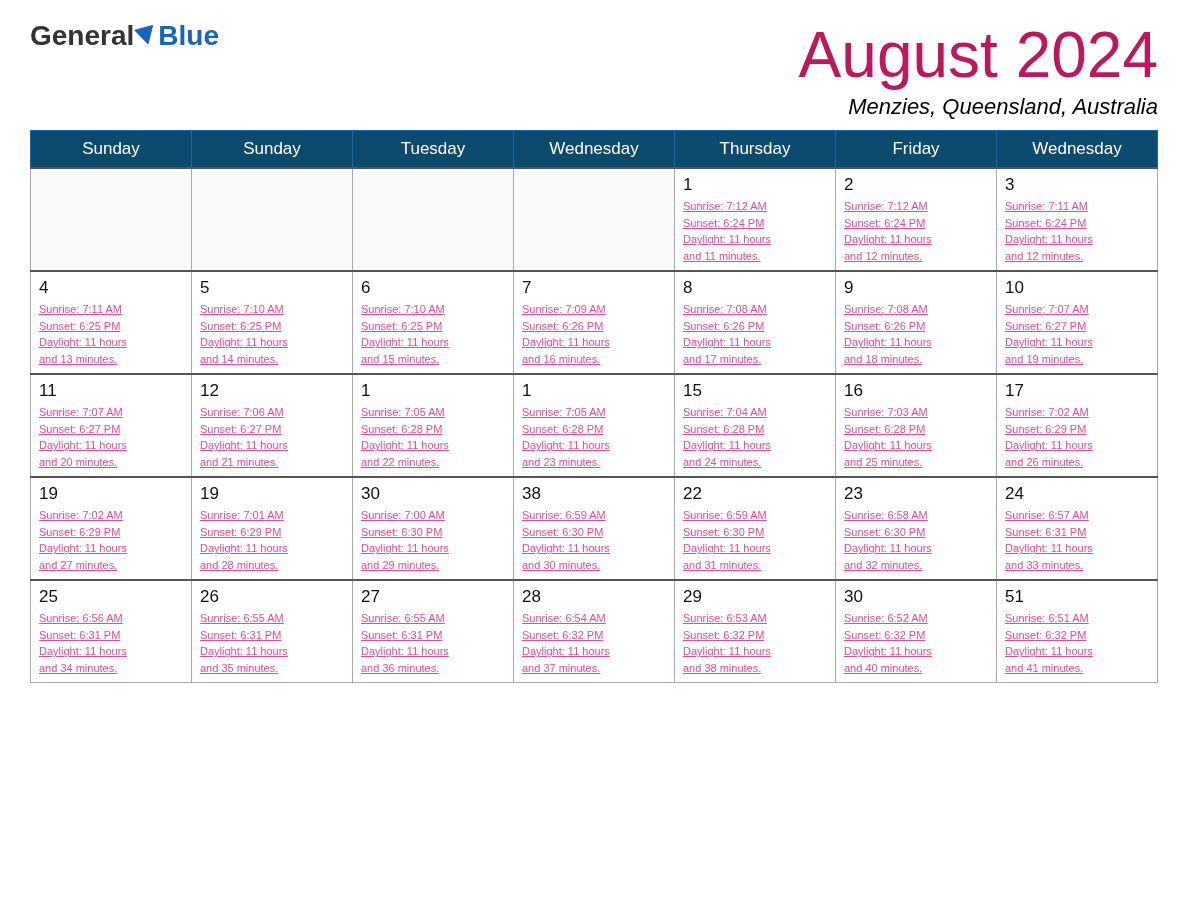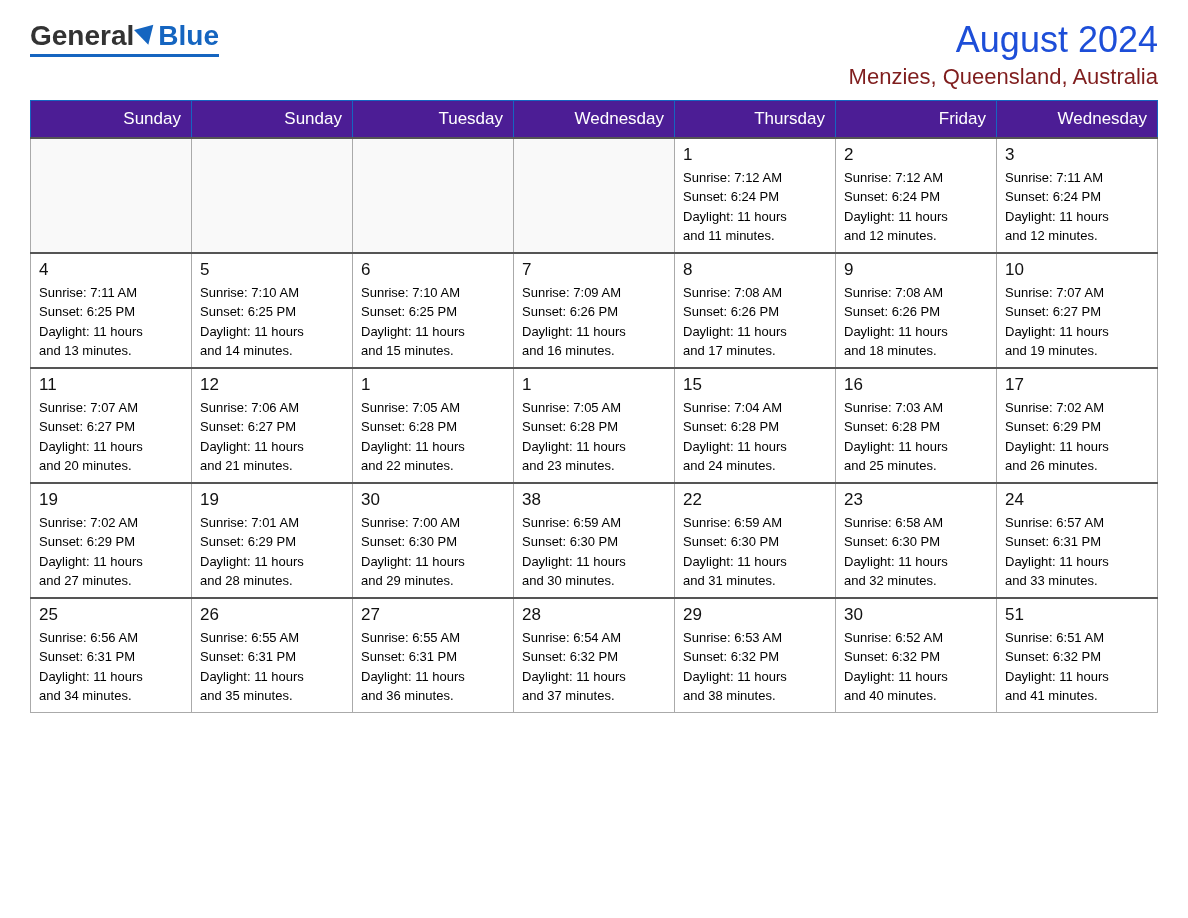--- a/index.html
+++ b/index.html
@@ -11,21 +11,21 @@
       min-height: 918px;
     }
     .header-area {
       display: flex;
       justify-content: space-between;
       align-items: flex-start;
       margin-bottom: 10px;
     }
     .logo-area {
       display: flex;
-      flex-direction: column;
+      flex-direction: row;
       align-items: flex-start;
     }
     .logo-text {
       display: flex;
       align-items: center;
       font-size: 28px;
       font-weight: bold;
       color: #333;
     }
     .logo-general { color: #333; }
@@ -44,42 +44,43 @@
     .logo-underline {
       width: 100%;
       height: 3px;
       background: #1565c0;
       margin-top: 2px;
     }
     .title-area {
       text-align: right;
     }
     .month-title {
-      font-size: 36px;
+      font-size: 64px;
       font-weight: normal;
-      color: #1d4ed8;
+      color: #be185d;
       line-height: 1.1;
     }
     .location-title {
       font-size: 22px;
-      color: #7f1d1d;
+      color: #000000;
       margin-top: 4px;
+      font-style: italic;
     }
     .calendar-table {
       width: 100%;
       border-collapse: collapse;
       margin-top: 10px;
     }
     .calendar-table th {
-      background: #4c1d95;
+      background: #0c4a6e;
       color: #fff;
       padding: 8px 10px;
       font-size: 17px;
       font-weight: normal;
-      text-align: right;
+      text-align: center;
       border: 1px solid #1565c0;
     }
     .calendar-table td {
       border: 1px solid #aaa;
       vertical-align: top;
       padding: 6px 8px;
       width: calc(100% / 7);
       min-height: 110px;
       font-size: 13.5px;
       color: #222;
@@ -88,23 +89,24 @@
       border-top: 2px solid #555;
     }
     .day-number {
       font-size: 17px;
       font-weight: normal;
       color: #111;
       display: block;
       margin-bottom: 3px;
     }
     .day-info {
-      font-size: 13px;
-      color: #000000;
+      font-size: 11px;
+      color: #ec4899;
       line-height: 1.5;
+      text-decoration: underline;
     }
     .empty-cell {
       background: #f9f9f9;
     }
   </style>
 </head>
 <body>
 
 <div class="header-area">
   <div class="logo-area">

